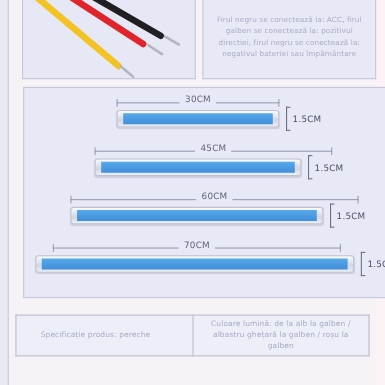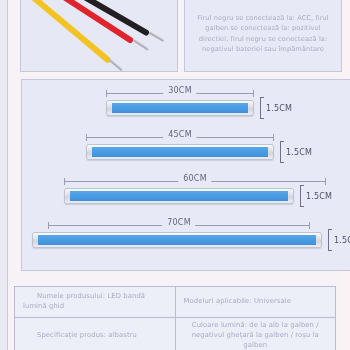--- a/index.html
+++ b/index.html
@@ -270,21 +270,21 @@
         <div class="bracket">
           <div class="v"></div>
           <div class="t"></div>
           <div class="b"></div>
         </div>
         <div class="txt">1.5CM</div>
       </div>
     </div>
 
     <div class="strip-row" style="top:48px; width:334px;">
-      <div class="dim-line" style="left:64px; width:188px;">
+      <div class="dim-line" style="left:64px; width:216px;">
         <div class="bar"></div>
         <div class="cap l"></div>
         <div class="cap r"></div>
         <div class="dim-label">45CM</div>
       </div>
       <div class="led" style="left:64px; width:188px;">
         <div class="endcap l"></div>
         <div class="endcap r"></div>
         <div class="face"></div>
       </div>
@@ -339,33 +339,25 @@
           <div class="b"></div>
         </div>
         <div class="txt">1.5CM</div>
       </div>
     </div>
 
   </div>
 
   <table class="spec-table">
     <tbody>
-        <tr>
-      <td style="width:50%;">
-        <div class="cell-text indent">Numele produsului: LED bandă lumină ghid</div>
+    <tr>
+      <td class="tall">
+        <div class="cell-text indent">Specificație produs: pereche</div>
       </td>
-      <td style="width:50%;">
-        <div class="cell-text">Modeluri aplicabile: Universale</div>
+      <td class="tall">
+        <div class="cell-text center">Culoare lumină: de la alb la galben / albastru ghețară la galben / roșu la galben</div>
       </td>
     </tr>
-    <tr>
-      <td class="tall">
-        <div class="cell-text indent">Specificație produs: albastru</div>
-      </td>
-      <td class="tall">
-        <div class="cell-text center">Culoare lumină: de la alb la galben / negativul ghețară la galben / roșu la galben</div>
-      </td>
-    </tr>
 
   </tbody>
     </table>
 
 </div>
 
 </body></html>

